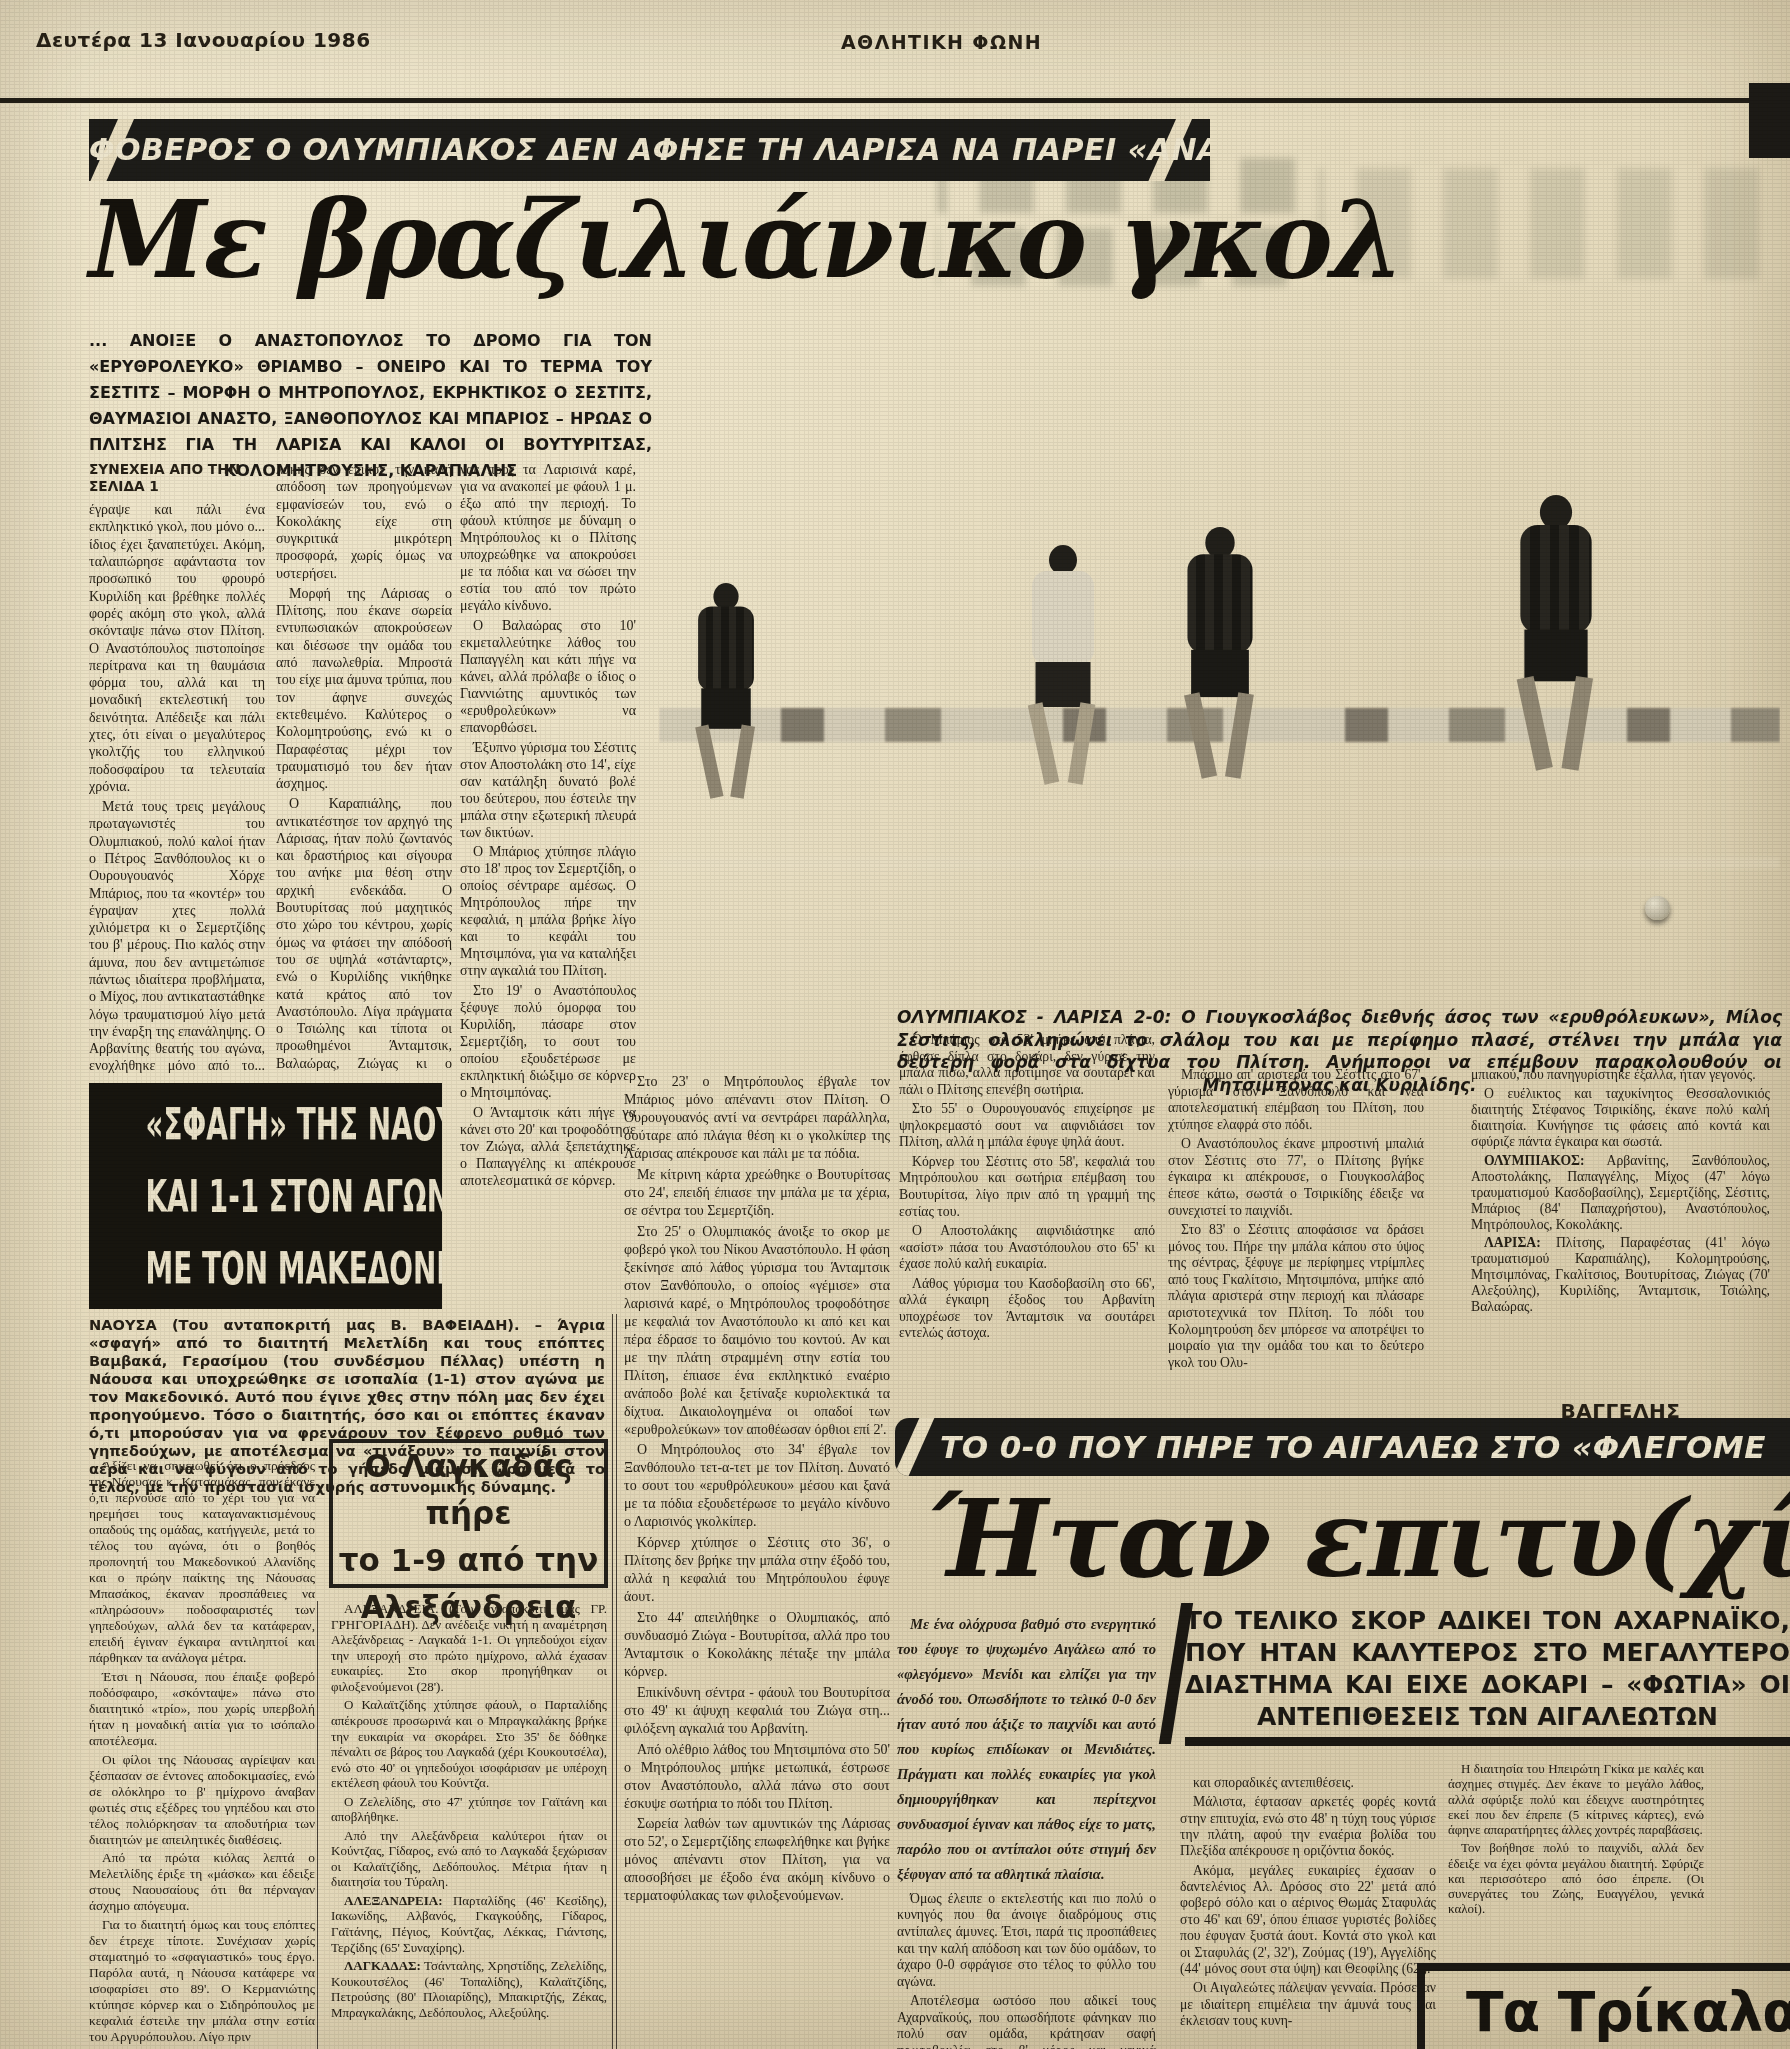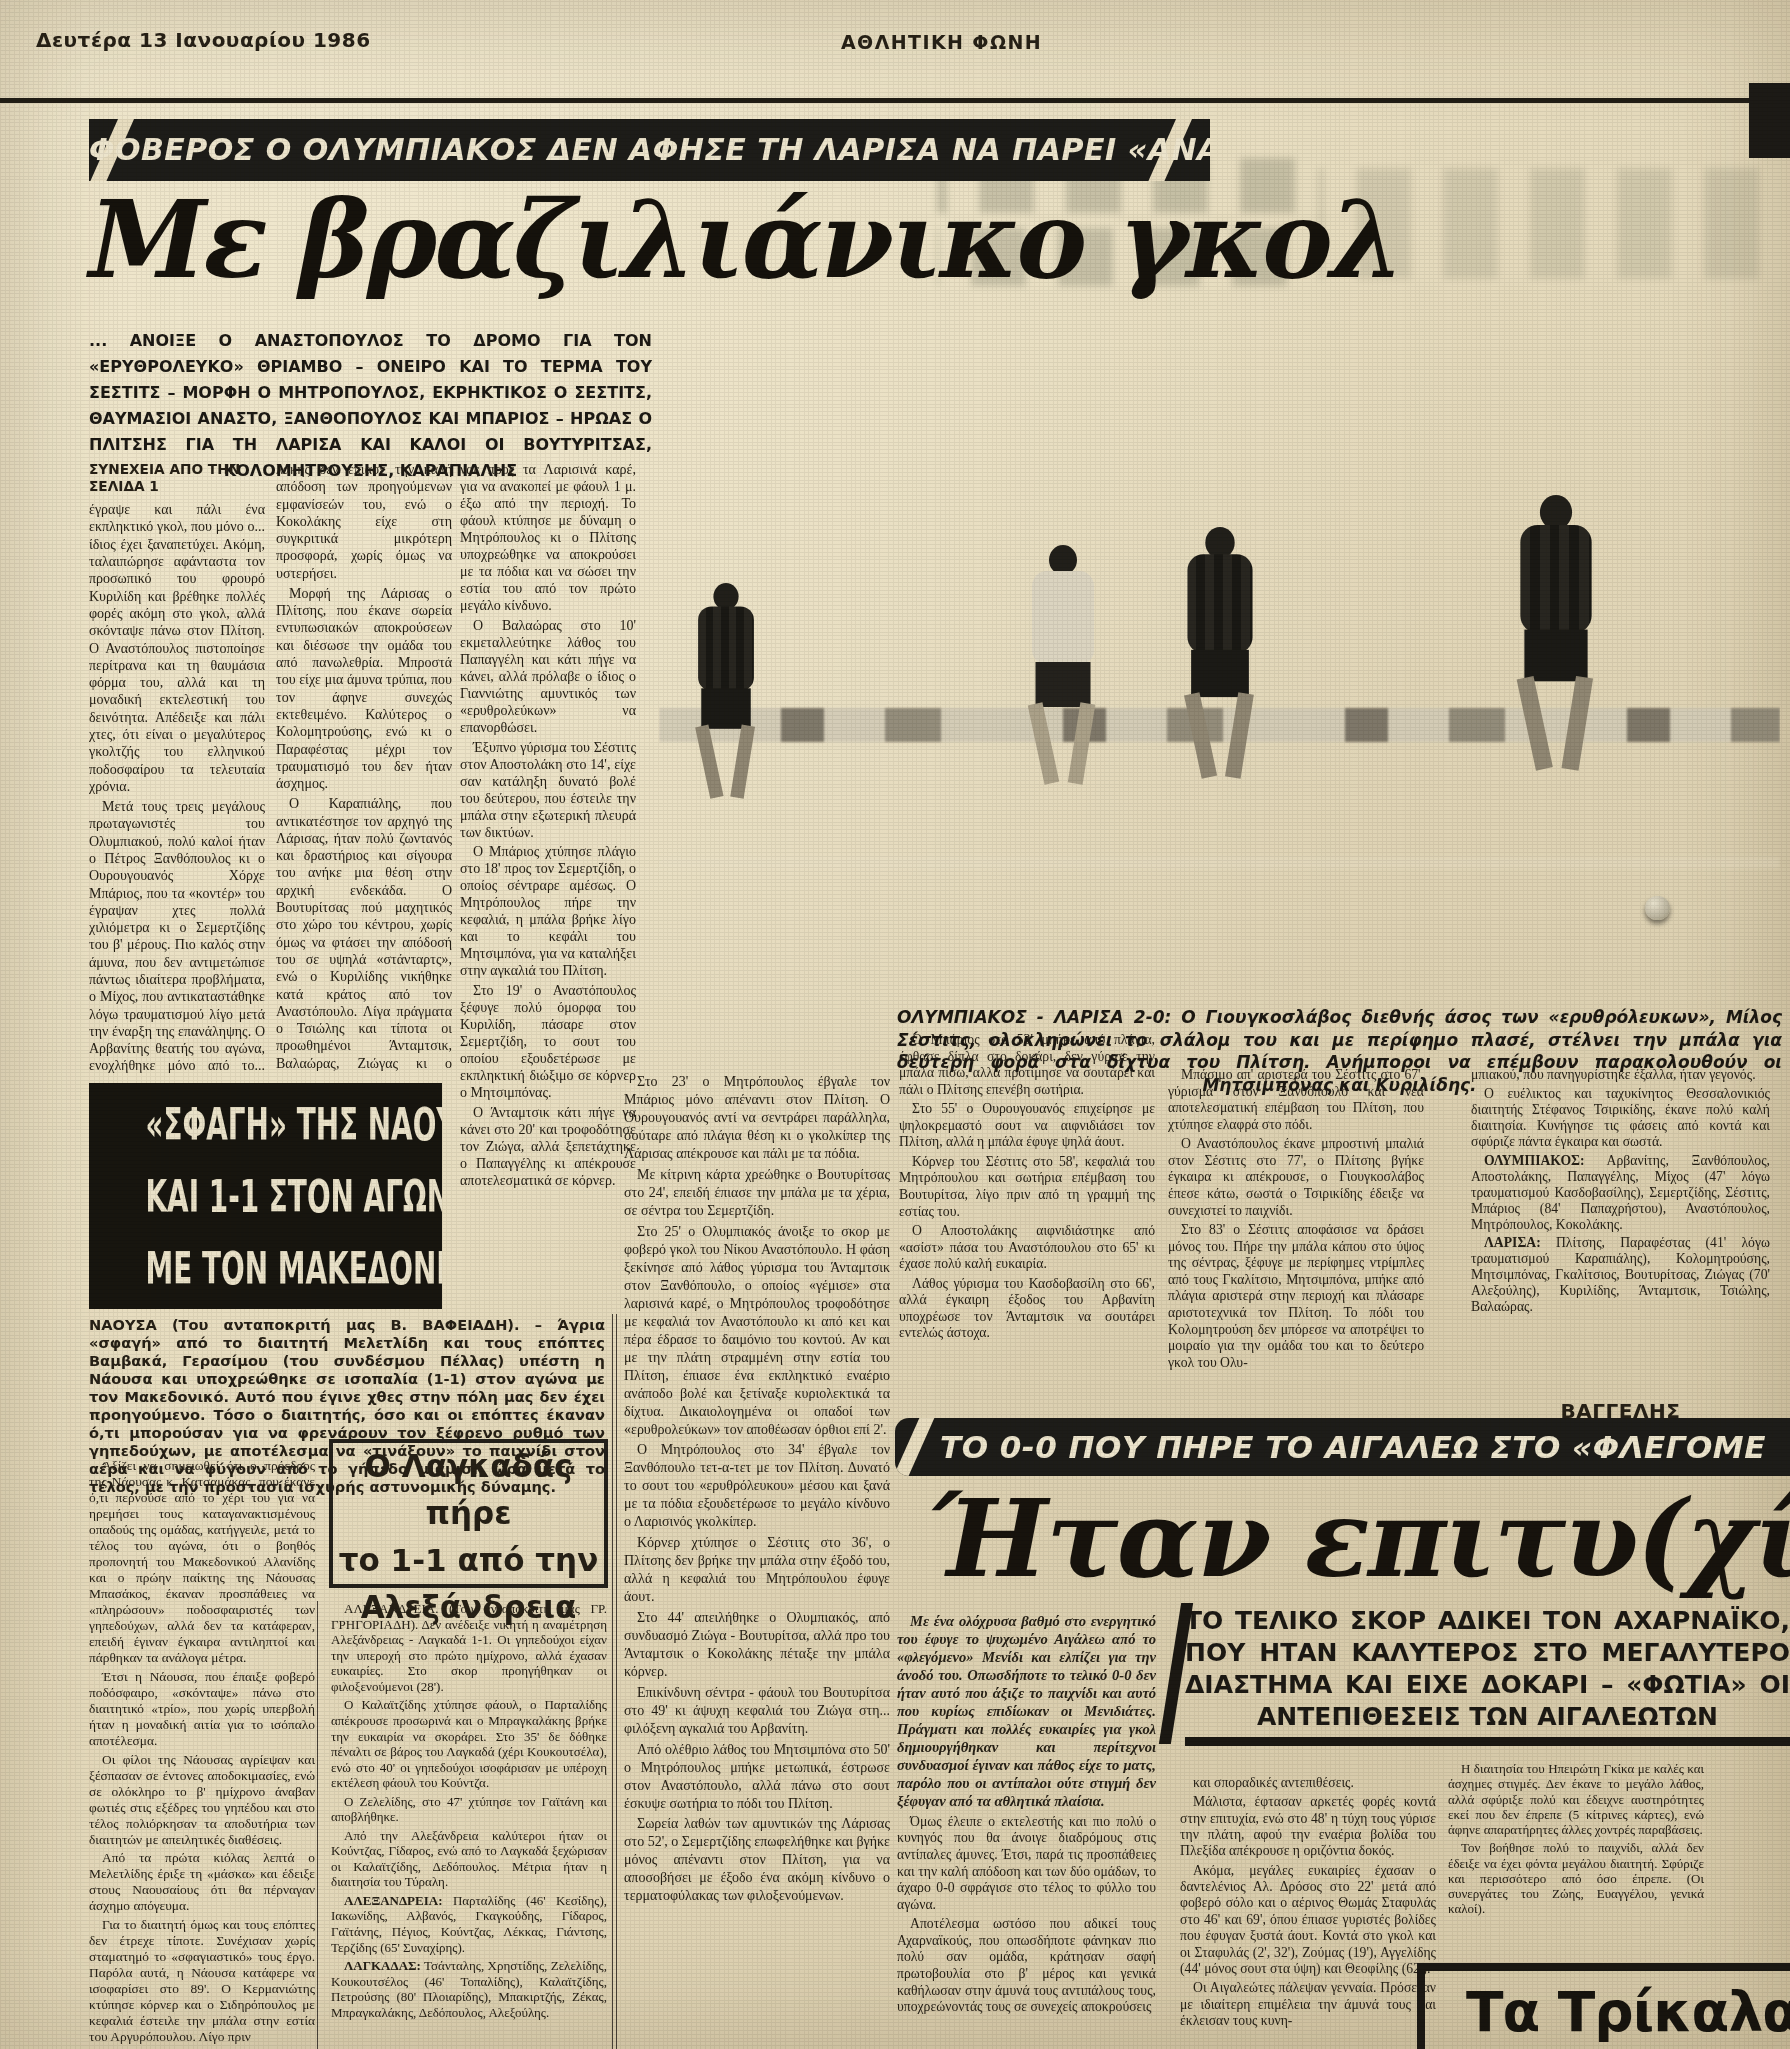--- a/index.html
+++ b/index.html
@@ -81,21 +81,21 @@
   [data-name="lagadas-box"] p{margin:0;font-size:31px;line-height:47px;font-weight:bold;text-align:center;}
   [data-name="alexandreia-col"]{left:331px;top:1601px;width:276px;height:449px;font-size:13px;line-height:15.6px;}
   [data-name="mid-double-rule"]{left:612px;top:1314px;width:2.8px;height:736px;border-left:1.9px solid #474036;border-right:0.9px solid #474036;}
   
   [data-name="aigaleo-kicker-banner"]{left:895px;top:1418px;width:991px;height:58px;border-radius:14px;}
   [data-name="aigaleo-kicker-banner"] .slash{position:absolute;top:-5.6px;left:11.3px;width:15px;height:72px;background:#e7dcbf;transform:skewX(-24deg);}
   [data-name="aigaleo-kicker-text"]{position:absolute;left:45px;top:0;line-height:58px;font-size:31px;letter-spacing:0.5px;}
   [data-name="aigaleo-headline"]{left:927px;top:1476px;width:863px;height:134px;font-family:"DejaVu Serif",serif;font-weight:bold;font-style:italic;
     font-size:107px;letter-spacing:-1.9px;color:#17130d;white-space:nowrap;overflow:hidden;}
   [data-name="aigaleo-lead-col"]{left:897px;top:1612px;width:259px;height:438px;}
-  .italiclead p{font-style:italic;font-weight:bold;font-size:14.6px;line-height:18px;margin:0 0 3.8px;text-indent:13px;text-align:justify;}
+  .italiclead p{font-style:italic;font-weight:bold;font-size:14.6px;line-height:25px;margin:0 0 3.8px;text-indent:13px;text-align:justify;}
   .followpars p{font-size:13.7px;line-height:16.6px;margin:0 0 2.8px;text-indent:13px;text-align:justify;}
   [data-name="aigaleo-deck"]{left:1185px;top:1605px;width:605px;height:132px;border-bottom:9.4px solid #1b1813;
     font-size:25px;line-height:32px;font-weight:bold;color:#1c1914;text-align:justify;text-align-last:center;overflow:visible;white-space:normal;}
   [data-name="aigaleo-deck-left-border"]{position:absolute;left:-15px;top:-1.9px;width:12.2px;height:141px;background:#1b1813;transform:skewX(-9deg);}
   [data-name="aigaleo-col-2"]{left:1180px;top:1775px;width:256px;height:275px;font-size:13.7px;line-height:16.4px;}
   [data-name="aigaleo-col-3"]{left:1448px;top:1761px;width:256px;height:198px;font-size:13px;line-height:15.3px;}
   
   [data-name="trikala-box"]{left:1417px;top:1963px;width:377px;height:89px;border:8.5px solid #1b1813;overflow:hidden;}
   [data-name="trikala-headline"]{font-size:55px;font-weight:bold;letter-spacing:-0.9px;padding:9.4px 0 0 41px;white-space:nowrap;color:#17140e;}
   .grain{left:0;top:0;width:1790px;height:2050px;pointer-events:none;opacity:.06;
@@ -225,21 +225,21 @@
       <p>Έτσι η Νάουσα, που έπαιξε φοβερό ποδόσφαιρο, «σκόνταψε» πάνω στο διαιτητικό «τρίο», που χωρίς υπερβολή ήταν η μοναδική αιτία για το ισόπαλο αποτέλεσμα.</p>
       <p>Οι φίλοι της Νάουσας αγρίεψαν και ξέσπασαν σε έντονες αποδοκιμασίες, ενώ σε ολόκληρο το β' ημίχρονο άναβαν φωτιές στις εξέδρες του γηπέδου και στο τέλος πολιόρκησαν τα αποδυτήρια των διαιτητών με απειλητικές διαθέσεις.</p>
       <p>Από τα πρώτα κιόλας λεπτά ο Μελετλίδης έριξε τη «μάσκα» και έδειξε στους Ναουσαίους ότι θα πέρναγαν άσχημο απόγευμα.</p>
       <p>Για το διαιτητή όμως και τους επόπτες δεν έτρεχε τίποτε. Συνέχισαν χωρίς σταματημό το «σφαγιαστικό» τους έργο. Παρόλα αυτά, η Νάουσα κατάφερε να ισοφαρίσει στο 89'. Ο Κερμανιώτης κτύπησε κόρνερ και ο Σιδηρόπουλος με κεφαλιά έστειλε την μπάλα στην εστία του Αργυρόπουλου. Λίγο πριν</p>
     </div>
   <div class="abs" data-name="naousa-rule"></div>
 
   <div class="abs" data-name="lagadas-box">
     <div data-name="lagadas-box-title">
         <p>Ο Λαγκαδάς πήρε</p>
-        <p>το 1-1 από την</p>
+        <p>το 1-9 από την</p>
         <p>Αλεξάνδρεια</p>
       </div>
   </div>
   <div class="abs bodycol" data-name="alexandreia-col">
     <div data-name="alexandreia-text">
         <p>ΑΛΕΞΑΝΔΡΕΙΑ. (Του ανταποκριτή μας ΓΡ. ΓΡΗΓΟΡΙΑΔΗ). Δεν ανέδειξε νικητή η αναμέτρηση Αλεξάνδρειας - Λαγκαδά 1-1. Οι γηπεδούχοι είχαν την υπεροχή στο πρώτο ημίχρονο, αλλά έχασαν ευκαιρίες. Στο σκορ προηγήθηκαν οι φιλοξενούμενοι (28').</p>
         <p>Ο Καλαϊτζίδης χτύπησε φάουλ, ο Παρταλίδης απέκρουσε προσωρινά και ο Μπραγκαλάκης βρήκε την ευκαιρία να σκοράρει. Στο 35' δε δόθηκε πέναλτι σε βάρος του Λαγκαδά (χέρι Κουκουτσέλα), ενώ στο 40' οι γηπεδούχοι ισοφάρισαν με υπέροχη εκτέλεση φάουλ του Κούντζα.</p>
         <p>Ο Ζελελίδης, στο 47' χτύπησε τον Γαϊτάνη και αποβλήθηκε.</p>
         <p>Από την Αλεξάνδρεια καλύτεροι ήταν οι Κούντζας, Γίδαρος, ενώ από το Λαγκαδά ξεχώρισαν οι Καλαϊτζίδης, Δεδόπουλος. Μέτρια ήταν η διαιτησία του Τύραλη.</p>
       </div>

